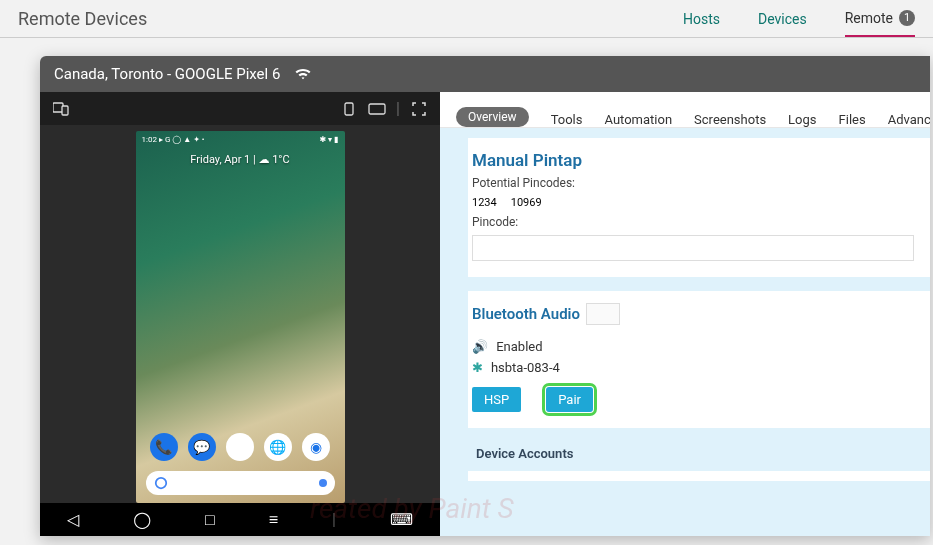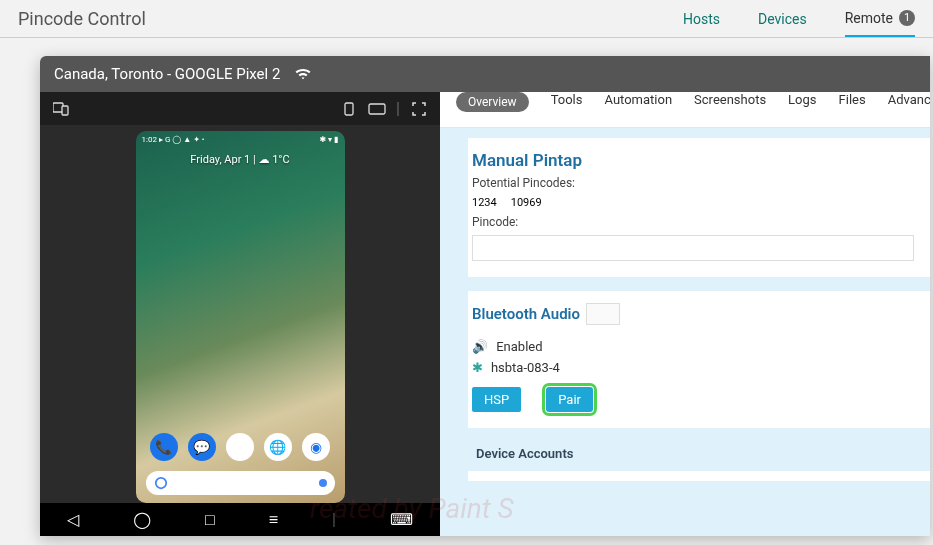--- a/index.html
+++ b/index.html
@@ -1,42 +1,42 @@
 <!DOCTYPE html>
 <html><head>
 <meta charset="utf-8">
 <style>
   * { box-sizing: border-box; margin:0; padding:0; font-family: -apple-system, "Segoe UI", Roboto, sans-serif; }
   body { background:#f2f2f2; width:933px; height:545px; overflow:hidden; }
   .topbar { height:38px; border-bottom:1px solid #ccc; display:flex; align-items:center; padding:0 18px; background:#f2f2f2; }
   .title { font-size:18px; color:#555; flex:1; }
   .topnav { display:flex; gap:38px; }
   .topnav-item { font-size:14px; color:#0f766e; padding:9px 0; cursor:pointer; display:flex; align-items:center; gap:6px; }
-  .topnav-item.active { color:#333; border-bottom:2px solid #0ea5e9; }
+  .topnav-item.active { color:#333; border-bottom:2px solid #be185d; }
   .badge { background:#666; color:#fff; border-radius:50%; width:16px; height:16px; font-size:11px; display:inline-flex; align-items:center; justify-content:center; }
   .window { position:absolute; left:40px; top:56px; width:890px; height:480px; background:#fff; border-radius:6px 0 0 0; box-shadow:0 4px 16px rgba(0,0,0,.25); overflow:hidden; display:flex; flex-direction:column; }
   .winheader { background:#555; color:#fff; height:36px; display:flex; align-items:center; padding:0 14px; font-size:15px; gap:14px;}
   .wifi { width:18px; height:14px; }
   .body { flex:1; display:flex; min-height:0;}
   .phonecol { width:400px; background:#2b2b2b; display:flex; flex-direction:column; }
   .phonetoolbar { height:36px; background:#1e1e1e; display:flex; align-items:center; padding:0 12px; gap:10px; color:#ddd; }
   .ptspacer { flex:1; }
   .pticon { width:18px; height:14px; display:flex; align-items:center; justify-content:center; cursor:pointer;}
   .phonescreen { flex:1; display:flex; align-items:flex-start; justify-content:center; padding:6px 0 0 0;}
-  .screen { width:209px; height:372px; background:linear-gradient(160deg,#1b614e 0%,#2a7d5c 30%,#6a8a5a 55%,#d6c9a0 75%,#b89d6d 100%); border-radius:10px; position:relative; overflow:hidden; color:#fff; font-size:10px;}
+  .screen { width:209px; height:372px; background:linear-gradient(160deg,#1b614e 0%,#2a7d5c 30%,#6a8a5a 55%,#d6c9a0 75%,#b89d6d 100%); border-radius:2px; position:relative; overflow:hidden; color:#fff; font-size:10px;}
   .statusbar { position:absolute; top:4px; left:6px; right:6px; display:flex; justify-content:space-between; font-size:8px;}
   .datetxt { position:absolute; top:22px; width:100%; text-align:center; font-size:11px; text-shadow:0 1px 2px rgba(0,0,0,.5);}
   .homerow { position:absolute; bottom:42px; left:0; right:0; display:flex; justify-content:center; gap:10px;}
   .appicon { width:28px; height:28px; border-radius:50%; display:flex; align-items:center; justify-content:center; font-size:14px;}
   .searchpill { position:absolute; bottom:8px; left:10px; right:10px; height:24px; background:#fff; border-radius:12px; display:flex; align-items:center; padding:0 8px;}
   .gdot{width:14px;height:14px;}
   .phonenav { height:36px; background:#000; display:flex; align-items:center; justify-content:space-around; color:#fff; }
   .phonenav span{cursor:pointer;}
   .rightcol { flex:1; background:#fff; display:flex; flex-direction:column; min-width:0;}
-  .tabs { height:36px; display:flex; align-items:flex-start; gap:22px; padding:0 16px; border-bottom:1px solid #e6e6e6; font-size:13px; color:#333;}
+  .tabs { height:36px; display:flex; align-items:flex-end; gap:22px; padding:0 16px; border-bottom:1px solid #e6e6e6; font-size:13px; color:#333;}
   .tab { cursor:pointer; }
   .tab.active { background:#6b6b6b; color:#fff; padding:3px 12px; border-radius:11px; font-size:12px;}
   .panel { flex:1; overflow:auto; background:#dff2fb; padding:10px 0 0 10px;}
   .sectionhdr { font-size:13px; font-weight:600; color:#33475b; padding:4px 10px 10px 10px;}
   .card { background:#fff; margin:0 0 14px 18px; padding:12px 16px 16px 4px;}
   .cardtitle { color:#1f6fa3; font-size:17px; font-weight:600; margin-bottom:6px;}
   .smlabel { font-size:12px; color:#444; margin-top:6px;}
   .pins { font-size:11px; margin-top:6px; display:flex; gap:14px;}
   .pininput { width:100%; height:26px; border:1px solid #ddd; margin-top:6px; padding:0 6px;}
   .cardtitle2 { color:#1f6fa3; font-size:15px; font-weight:600; display:flex; align-items:center; gap:6px;}
@@ -46,34 +46,34 @@
   .btnrow { display:flex; gap:25px; margin-top:12px;}
   .btn { background:#1ea7d6; color:#fff; border:none; padding:5px 12px; font-size:13px; border-radius:2px; cursor:pointer;}
   .btn.pair { outline:3px solid #4fd24f; outline-offset:1px; border-radius:3px;}
   .faint { opacity:.15; color:#b33; font-size:28px; position:absolute; left:310px; top:492px; font-style:italic; pointer-events:none;}
   svg { display:block; }
 </style>
 </head>
 <body>
 
 <div class="topbar">
-  <div class="title">Pincode Control</div>
+  <div class="title">Remote Devices</div>
   <div class="topnav">
     <div class="topnav-item">Hosts</div>
     <div class="topnav-item">Devices</div>
     <div class="topnav-item active">
       <span>Remote</span>
       <span class="badge">1</span>
     </div>
   </div>
 </div>
 
 <div class="window">
   <div class="winheader">
-    <span>Canada, Toronto - GOOGLE Pixel 2</span>
+    <span>Canada, Toronto - GOOGLE Pixel 6</span>
     <span>
       <svg class="wifi" viewBox="0 0 24 18">
           <path d="M12 16l-2-2c1-1 3-1 4 0zM6 10c3-3 9-3 12 0l-2 2c-2-2-6-2-8 0zM2 6c5-5 15-5 20 0l-2 2c-4-4-12-4-16 0z" fill="#fff"></path>
         </svg>
     </span>
   </div>
   <div class="body">
     <div class="phonecol">
       <div class="phonetoolbar">
         <span class="pticon">

